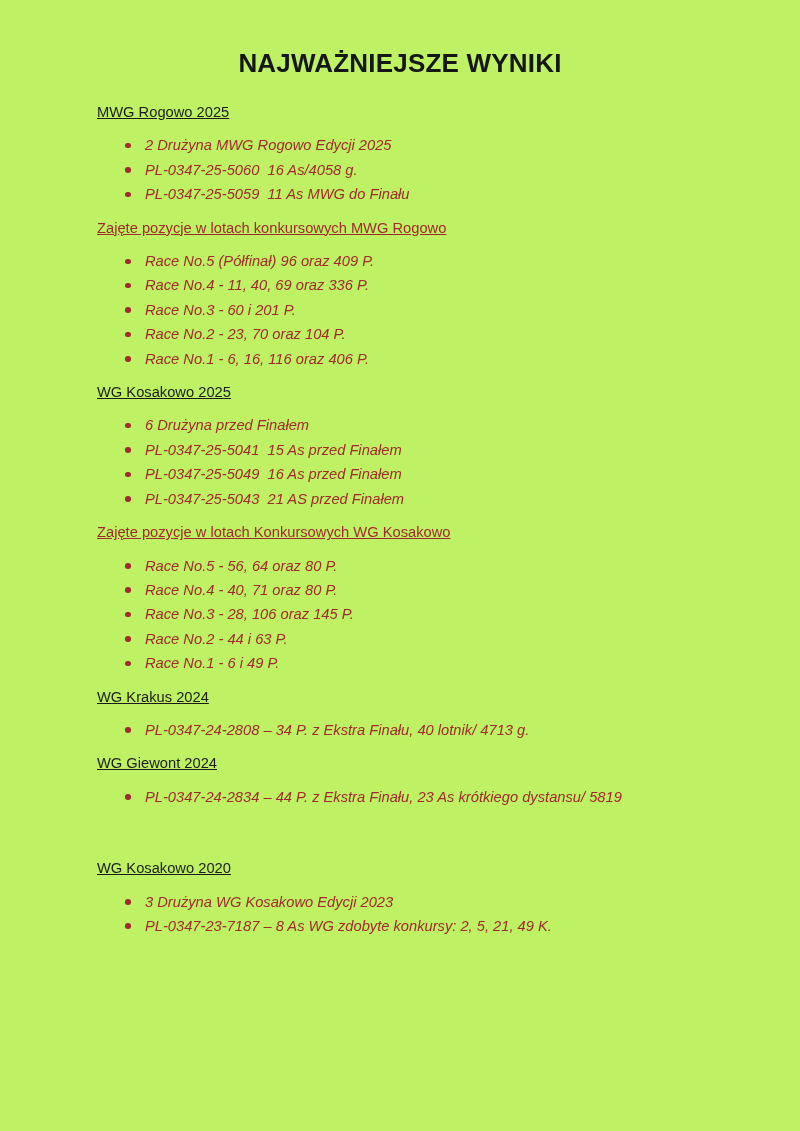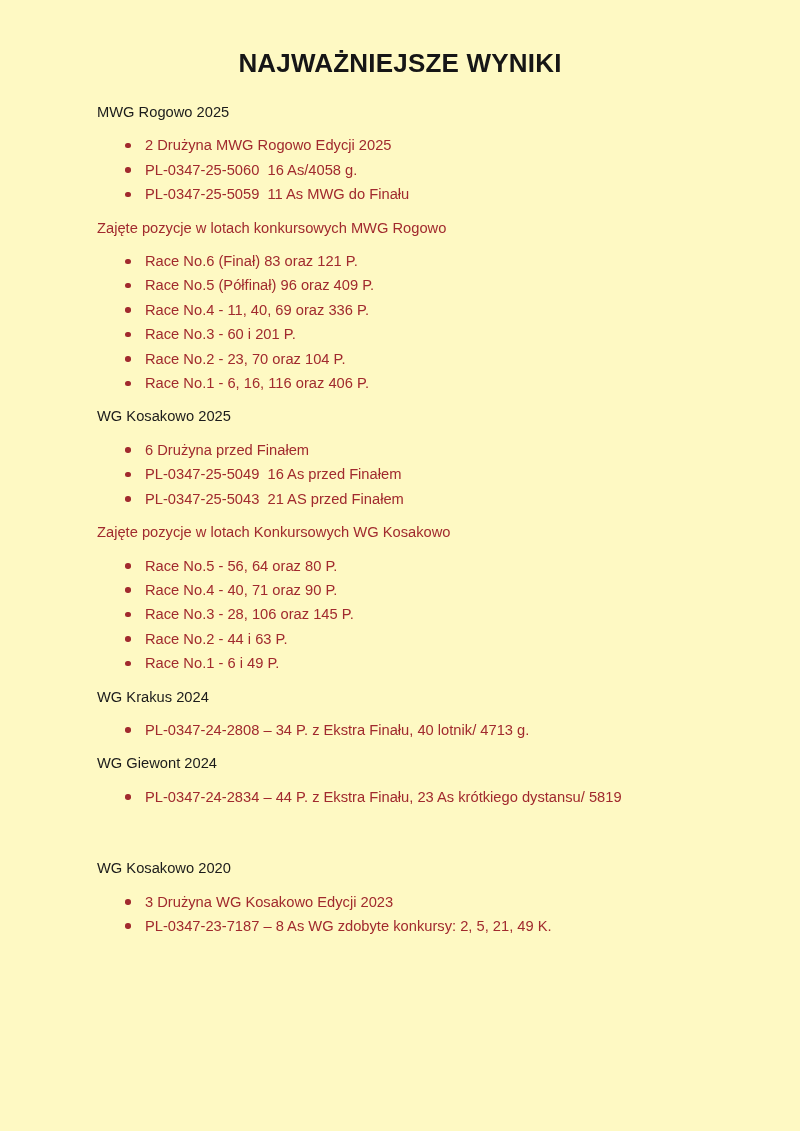--- a/index.html
+++ b/index.html
@@ -12,51 +12,53 @@
     height: 1131px;
     font-family: "Liberation Sans", sans-serif;
     -webkit-font-smoothing: antialiased;
     overflow: hidden;
   }
   .page {
     box-sizing: border-box;
     width: 800px;
     height: 1131px;
     padding: 46px 97px 0 97px;
-    background: #fef9c3;
+    background: #bef264;
   }
   h1.doc-title {
     font-size: 26px;
     line-height: 34px;
     font-weight: 700;
     text-align: center;
     color: #161616;
     margin: 0 0 20px 0;
     letter-spacing: 0.2px;
   }
   p.heading {
     font-size: 14.7px;
     line-height: 24.4px;
     margin: 9px 0;
     font-weight: 400;
     white-space: pre-wrap;
+    text-decoration: underline;
   }
   p.heading.black { color: #1b1b1b; }
   p.heading.red   { color: #a12a2e; }
   ul.bullet-list {
     list-style: none;
     margin: 0;
     padding: 0 0 0 48px;
   }
   ul.bullet-list li {
     position: relative;
     font-size: 14.7px;
     line-height: 24.4px;
     color: #a12a2e;
     white-space: pre-wrap;
+    font-style: italic;
   }
   ul.bullet-list li::before {
     content: "";
     position: absolute;
     left: -20px;
     top: 9.5px;
     width: 5.5px;
     height: 5.5px;
     border-radius: 50%;
     background: #a12a2e;
@@ -70,37 +72,37 @@
   <h1 class="doc-title">NAJWAŻNIEJSZE WYNIKI</h1>
   <div id="doc-content">
       <p class="heading black">MWG Rogowo 2025</p>
       <ul class="bullet-list">
         <li>2 Drużyna MWG Rogowo Edycji 2025</li>
         <li>PL-0347-25-5060  16 As/4058 g.</li>
         <li>PL-0347-25-5059  11 As MWG do Finału</li>
       </ul>
       <p class="heading red">Zajęte pozycje w lotach konkursowych MWG Rogowo</p>
       <ul class="bullet-list">
-        <li>Race No.6 (Finał) 83 oraz 121 P.</li>
         <li>Race No.5 (Półfinał) 96 oraz 409 P.</li>
         <li>Race No.4 - 11, 40, 69 oraz 336 P.</li>
         <li>Race No.3 - 60 i 201 P.</li>
         <li>Race No.2 - 23, 70 oraz 104 P.</li>
         <li>Race No.1 - 6, 16, 116 oraz 406 P.</li>
       </ul>
       <p class="heading black">WG Kosakowo 2025</p>
       <ul class="bullet-list">
         <li>6 Drużyna przed Finałem</li>
+        <li>PL-0347-25-5041  15 As przed Finałem</li>
         <li>PL-0347-25-5049  16 As przed Finałem</li>
         <li>PL-0347-25-5043  21 AS przed Finałem</li>
       </ul>
       <p class="heading red">Zajęte pozycje w lotach Konkursowych WG Kosakowo</p>
       <ul class="bullet-list">
         <li>Race No.5 - 56, 64 oraz 80 P.</li>
-        <li>Race No.4 - 40, 71 oraz 90 P.</li>
+        <li>Race No.4 - 40, 71 oraz 80 P.</li>
         <li>Race No.3 - 28, 106 oraz 145 P.</li>
         <li>Race No.2 - 44 i 63 P.</li>
         <li>Race No.1 - 6 i 49 P.</li>
       </ul>
       <p class="heading black">WG Krakus 2024</p>
       <ul class="bullet-list">
         <li>PL-0347-24-2808 – 34 P. z Ekstra Finału, 40 lotnik/ 4713 g.</li>
       </ul>
       <p class="heading black">WG Giewont 2024</p>
       <ul class="bullet-list">

